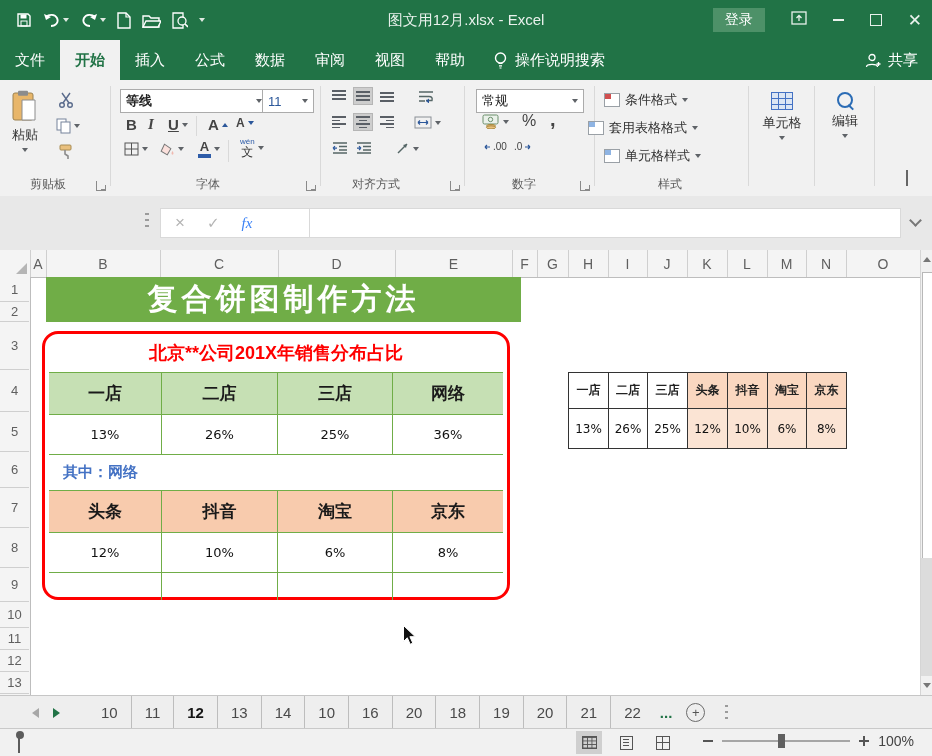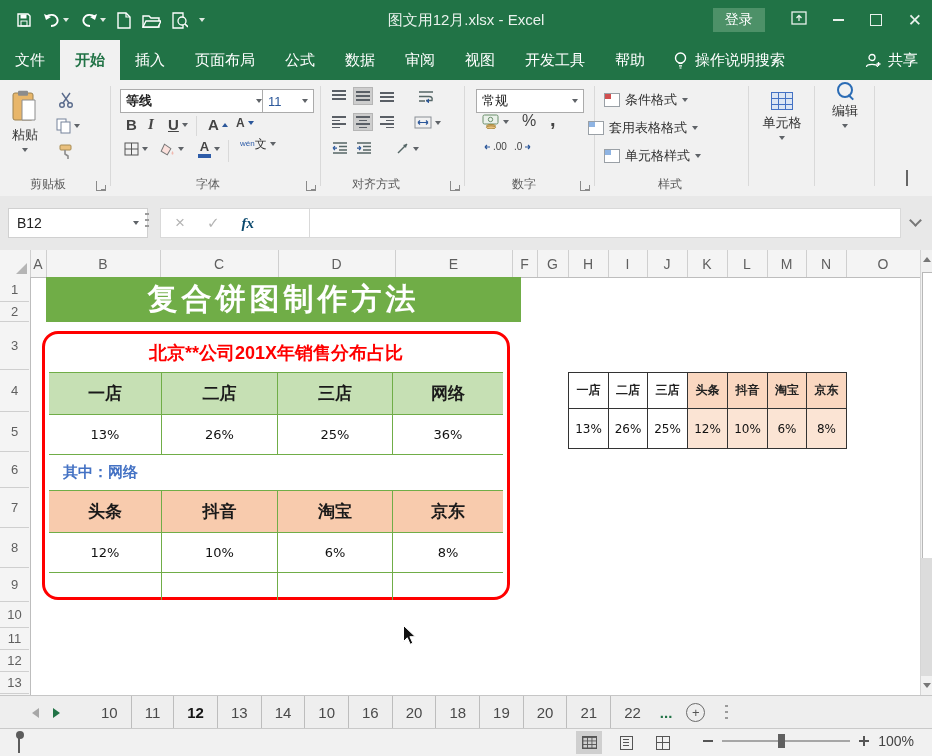--- a/index.html
+++ b/index.html
@@ -213,26 +213,24 @@
       <span class="win-min"></span>
       <span class="win-max"></span>
       <span class="win-close">✕</span>
     </div>
   </div>
 
   <div class="tabrow">
     <span class="rtab">文件</span>
     <span class="rtab active">开始</span>
     <span class="rtab">插入</span>
-    <span class="rtab">页面布局</span>
     <span class="rtab">公式</span>
     <span class="rtab">数据</span>
     <span class="rtab">审阅</span>
     <span class="rtab">视图</span>
-    <span class="rtab">开发工具</span>
     <span class="rtab">帮助</span>
     <span class="tellme">
       <svg width="13" height="17" viewBox="0 0 13 17">
           <circle cx="6.5" cy="6" r="5" fill="none" stroke="#fff" stroke-width="1.4"></circle>
           <path d="M4.5 11.5 h4 M5 13.8 h3 M5.5 16 h2" stroke="#fff" stroke-width="1.2"></path>
         </svg>
       <span>操作说明搜索</span>
     </span>
     <span class="share">
       <svg width="17" height="15" viewBox="0 0 17 15">
@@ -322,21 +320,21 @@
     </span>
     <span class="mini" style="left:198px;top:60px;">
       <span style="display:flex;flex-direction:column;align-items:center;line-height:1;">
         <span class="gtxt" style="font-size:13px;">A</span>
         <span style="width:13px;height:4px;background:#2e5ca8;margin-top:1px;"></span>
       </span>
       <span class="cr dark"></span>
     </span>
     <span class="vline" style="left:228px;top:60px;height:22px;"></span>
     <span class="mini" style="left:240px;top:58px;">
-      <span style="display:flex;flex-direction:row;align-items:center;line-height:1;color:#2e5ca8;text-align:right;">
+      <span style="display:flex;flex-direction:column;align-items:center;line-height:1;color:#2e5ca8;text-align:right;">
         <span style="font-size:8px;">wén</span>
         <span style="font-size:12px;color:#333;">文</span>
       </span>
       <span class="cr dark"></span>
     </span>
     <span class="glabel" style="left:196px;">字体</span>
     <span class="dlg" style="left:306px;"></span>
     <span class="vline" style="left:320px;"></span>
 
     <span class="mini" style="left:332px;top:10px;">
@@ -473,39 +471,35 @@
     <span class="glabel" style="left:658px;">样式</span>
     <span class="vline" style="left:748px;"></span>
 
     <div class="bigbtn" style="left:756px;top:12px;width:52px;">
       <span class="grid-ic"></span>
       <span>单元格</span>
       <span class="cr dark"></span>
     </div>
     <span class="vline" style="left:814px;"></span>
 
-    <div class="bigbtn" style="left:822px;top:2px;width:46px;">
+    <div class="bigbtn" style="left:822px;top:12px;width:46px;">
       <span class="mag"></span>
       <span>编辑</span>
       <span class="cr dark"></span>
     </div>
     <span class="vline" style="left:874px;"></span>
     <span class="abs" style="left:906px;top:92px;"><span class="chev-up"></span></span>
   </div>
 
   <div class="fbar">
-    <div class="namebox">
-      <span>B12</span>
-      <span class="cr dark"></span>
-    </div>
     <span class="dots"></span>
     <div class="fxbox">
       <span style="font-size:17px;">×</span>
       <span>✓</span>
-      <span style="font-style:italic;font-family:'Liberation Serif',serif;color:#0c4a6e;font-weight:bold;">fx</span>
+      <span style="font-style:italic;font-family:'Liberation Serif',serif;color:#3b82f6;font-weight:normal;">fx</span>
     </div>
     <div class="finput"></div>
     <div class="fexpand">
         <span class="chev-dn"></span>
       </div>
   </div>
 
   <div class="colstrip">
     <span class="corner"></span>
     <span class="colh" style="left:30px;width:16px;">A</span>

